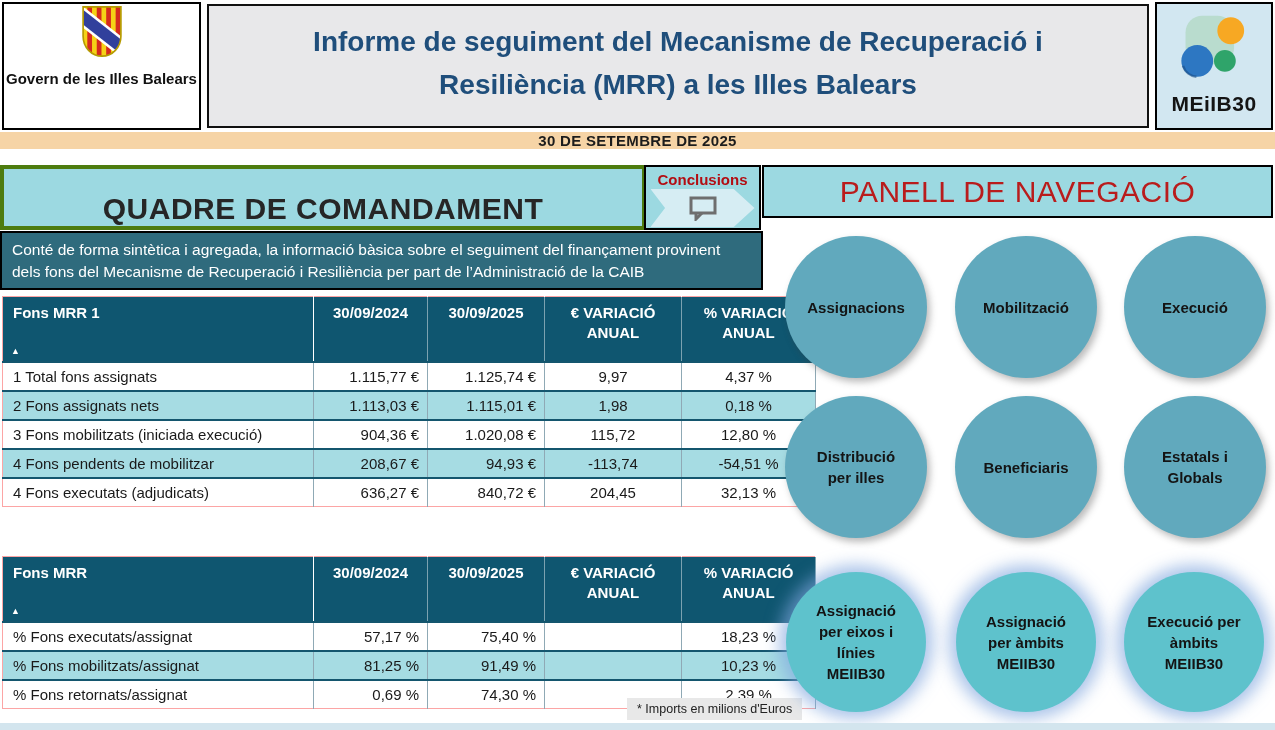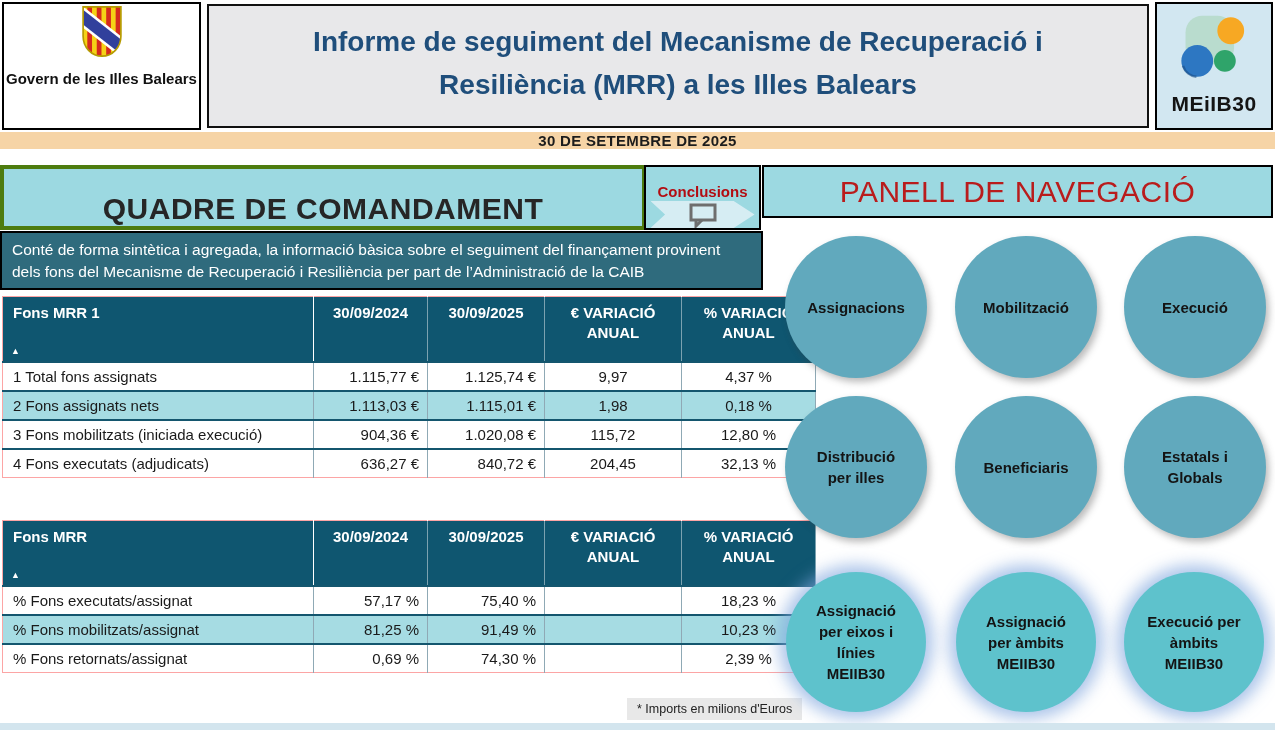--- a/index.html
+++ b/index.html
@@ -31,21 +31,21 @@
   .quadre-header{left:0;top:165px;width:646px;height:65px;background:#9cd9e1;border:4px solid #4d7c0f;
     display:flex;align-items:flex-end;justify-content:center;}
   .quadre-header .big-title{font-weight:bold;font-size:30px;color:#262626;letter-spacing:.5px;}
   .panell-header{left:762px;top:165px;width:511px;height:53px;background:#9cd9e1;border:2px solid #000;
     display:flex;align-items:center;justify-content:center;}
   .panell-header .big-title{font-weight:normal;font-size:30px;color:#b91c1c;letter-spacing:.5px;}
 
   
   .conclusions-box{left:644px;top:165px;width:117px;height:65px;background:#9cd9e1;border:2px solid #000;
     display:flex;flex-direction:column;align-items:center;cursor:pointer;}
-  .conclusions-label{font-weight:bold;font-size:15px;color:#b30d12;margin-top:16px;}
+  .conclusions-label{font-weight:bold;font-size:15px;color:#b30d12;margin-top:4px;}
   .conclusions-arrow{margin-top:1px;width:104px;height:38px;background:#d6edf3;
     clip-path:polygon(0 0,80% 0,100% 50%,80% 100%,0 100%,14% 50%);
     display:flex;align-items:center;justify-content:center;}
 
   
   .description-box{left:0;top:231px;width:763px;height:59px;background:#2f6b7d;border:2px solid #000;
     color:#fff;font-size:15.5px;line-height:1.45;padding:6px 10px;}
 
   
   table.mrr{position:absolute;left:2px;border-collapse:collapse;table-layout:fixed;
@@ -54,21 +54,21 @@
     border-right:1px solid rgba(255,255,255,.45);padding:6px 6px 4px 6px;white-space:pre-line;line-height:1.35;}
   table.mrr th.lbl{text-align:left;position:relative;padding-left:10px;}
   table.mrr th .sort-arrow{position:absolute;left:8px;bottom:4px;font-size:9px;color:#fff;}
   table.mrr td{border-right:1px solid #8fa9b5;border-top:2px solid #14566e;
     padding:3px 8px;height:21px;}
   table.mrr td.lbl{text-align:left;padding-left:10px;}
   table.mrr td.num{text-align:right;}
   table.mrr td.ctr{text-align:center;}
   table.mrr tr.alt td{background:#a6dce3;}
   .t1{top:296px;}
-  .t2{top:520px;padding-left:12px;}
+  .t2{top:556px;padding-left:12px;}
 
   
   .footnote{left:627px;top:698px;background:#e8e8e8;color:#222;font-size:12.5px;
     padding:4px 10px;white-space:nowrap;}
 
   
   .nav-circle{position:absolute;border-radius:50%;background:#61a9bd;
     box-shadow:3px 4px 7px rgba(60,60,60,.35);
     display:flex;align-items:center;justify-content:center;text-align:center;cursor:pointer;}
   .nav-circle span{font-weight:bold;font-size:15px;color:#141414;white-space:pre-line;line-height:1.4;}
@@ -169,20 +169,27 @@
         <td class="ctr">1,98</td>
         <td class="ctr">0,18 %</td>
       </tr>
       <tr>
         <td class="lbl">3 Fons mobilitzats (iniciada execució)</td>
         <td class="num">904,36 €</td>
         <td class="num">1.020,08 €</td>
         <td class="ctr">115,72</td>
         <td class="ctr">12,80 %</td>
       </tr>
+      <tr class="alt">
+        <td class="lbl">4 Fons pendents de mobilitzar</td>
+        <td class="num">208,67 €</td>
+        <td class="num">94,93 €</td>
+        <td class="ctr">-113,74</td>
+        <td class="ctr">-54,51 %</td>
+      </tr>
       <tr>
         <td class="lbl">4 Fons executats (adjudicats)</td>
         <td class="num">636,27 €</td>
         <td class="num">840,72 €</td>
         <td class="ctr">204,45</td>
         <td class="ctr">32,13 %</td>
       </tr>
     </tbody>
 </table>
 

